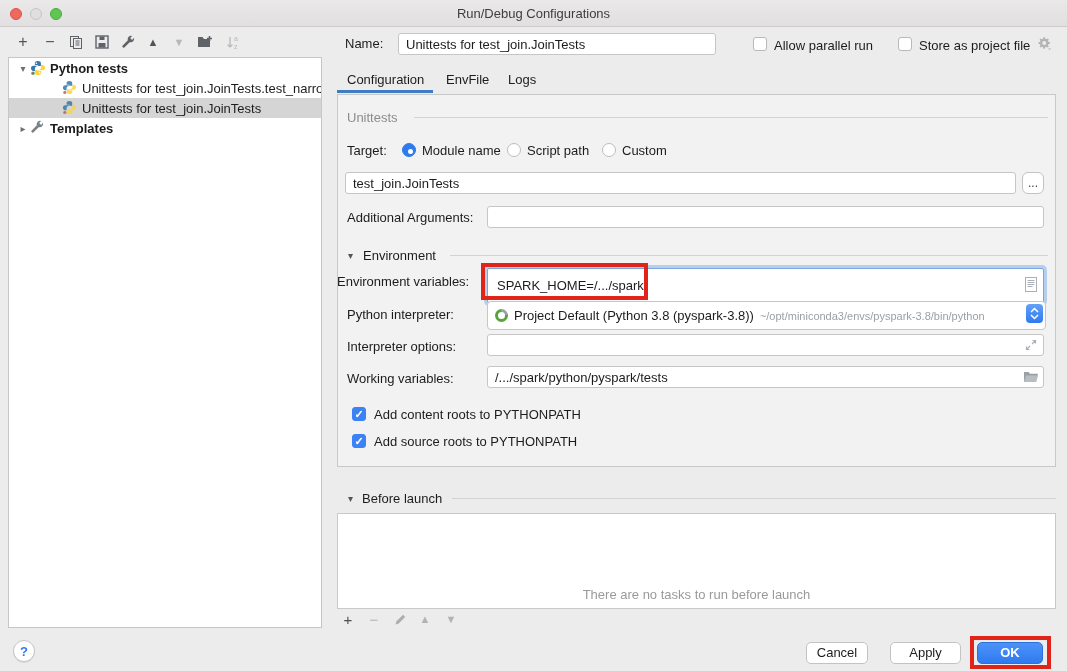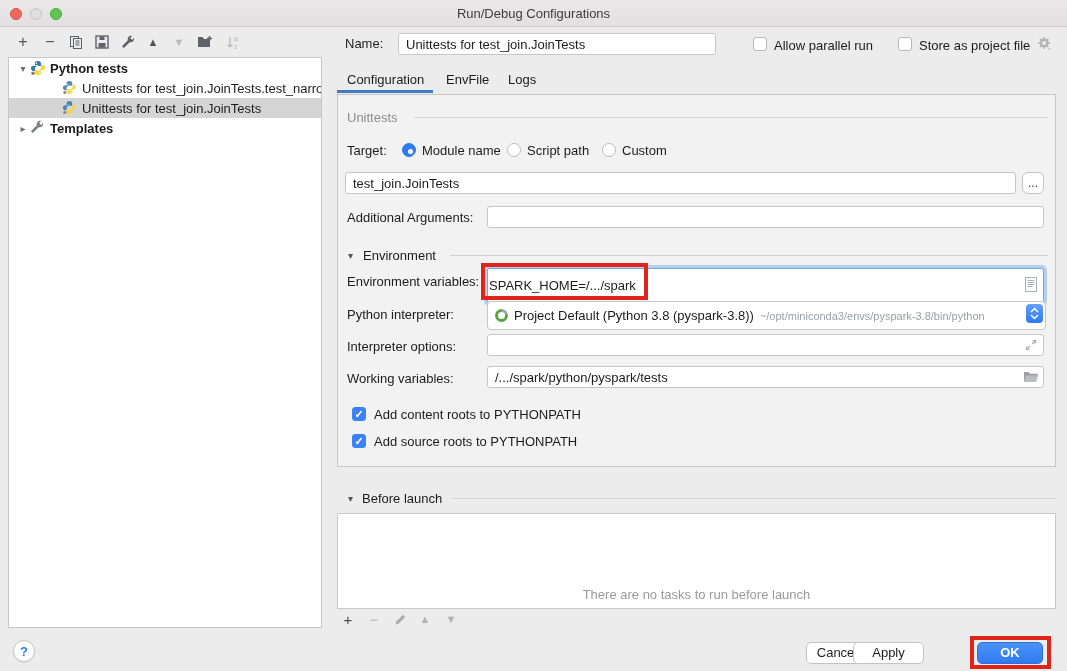--- a/index.html
+++ b/index.html
@@ -58,21 +58,21 @@
   .radio.on { background:#2e7bf0; border-color:#2e7bf0; }
   .radio.on::after { content:""; position:absolute; left:4.5px; top:4.5px; width:5px; height:5px;
                      border-radius:50%; background:#fff; }
 
   .ellipsis-btn { position:absolute; left:1022px; top:172px; width:22px; height:22px; background:#fff;
                   border:1px solid #c3c3c3; border-radius:6px; font-size:12px; color:#444;
                   display:flex; align-items:center; justify-content:center; }
 
   .env-field { position:absolute; left:487px; top:268px; width:557px; height:35px; background:#fff;
                border:1px solid #7aa7e0; border-radius:2px; box-shadow:0 0 0 3px #b5d0ef;
-               display:flex; align-items:center; padding:0 1px; }
+               display:flex; align-items:center; padding:0 9px; }
   .env-field .txt { flex:1; overflow:hidden; white-space:nowrap; }
   .right-ic { position:absolute; right:6px; top:50%; transform:translateY(-50%); }
 
   .select { position:absolute; left:487px; top:301px; width:559px; height:29px; background:#fff;
             border:1px solid #c6c6c6; border-radius:4px; display:flex; align-items:center; padding:0 22px 0 7px; }
   .conda { width:13px; height:13px; border-radius:50%; flex:0 0 auto; margin-right:6px;
            background:conic-gradient(#9aa0a6 0 80deg, #56a33f 80deg 360deg); position:relative; }
   .conda::after { content:""; position:absolute; left:3px; top:3px; width:7px; height:7px; border-radius:50%; background:#fff; }
   .sel-main { white-space:nowrap; }
   .sel-path { font-size:11px; color:#9aa0a6; margin-left:6px; white-space:nowrap; overflow:hidden; }
@@ -229,21 +229,21 @@
   <input class="fld abs" style="left: 345px; top: 172px; width: 671px; height: 22px; padding-left: 7px;" readonly="" value="test_join.JoinTests">
   <div class="ellipsis-btn">...</div>
 
   <div class="lab" style="left:347px; top:210px;">Additional Arguments:</div>
   <input class="fld abs" style="left: 487px; top: 206px; width: 557px; height: 22px;" readonly="" value="">
 
   <div class="sec-tri" style="left:348px; top:250px;">▾</div>
   <div class="lab" style="left:363px; top:248px;">Environment</div>
   <div class="sep" style="left:450px; top:255px; width:598px;"></div>
 
-  <div class="lab" style="left:347px; top:274px;">Environment variables:</div>
+  <div class="lab" style="left:337px; top:274px;">Environment variables:</div>
   <div class="env-field">
     <span class="txt">SPARK_HOME=/.../spark</span>
     <span class="right-ic">
       <svg width="12" height="15" viewBox="0 0 12 15">
           <rect x="0.5" y="0.5" width="11" height="14" fill="#fff" stroke="#aab0b6"></rect>
           <path d="M2.5 3.5h7M2.5 5.5h7M2.5 7.5h7M2.5 9.5h5" stroke="#aab0b6"></path>
         </svg>
     </span>
   </div>
 
@@ -301,19 +301,19 @@
   </div>
   <div class="bl-ic" style="left:416px;">
       <span class="small-tri">▲</span>
     </div>
   <div class="bl-ic" style="left:442px;">
       <span class="small-tri">▼</span>
     </div>
 
   <div class="help">?</div>
   <div class="btn" style="left:806px; width:62px;">Cancel</div>
-  <div class="btn" style="left:853px; width:71px;">Apply</div>
+  <div class="btn" style="left:890px; width:71px;">Apply</div>
   <div class="btn primary" style="left:977px; width:66px;font-weight:bold;">OK</div>
 
   <div class="redbox" style="left:481px; top:263px; width:167px; height:37px;"></div>
   <div class="redbox" style="left:970px; top:636px; width:81px; height:33px;"></div>
 
 </div>
 
 </body></html>

